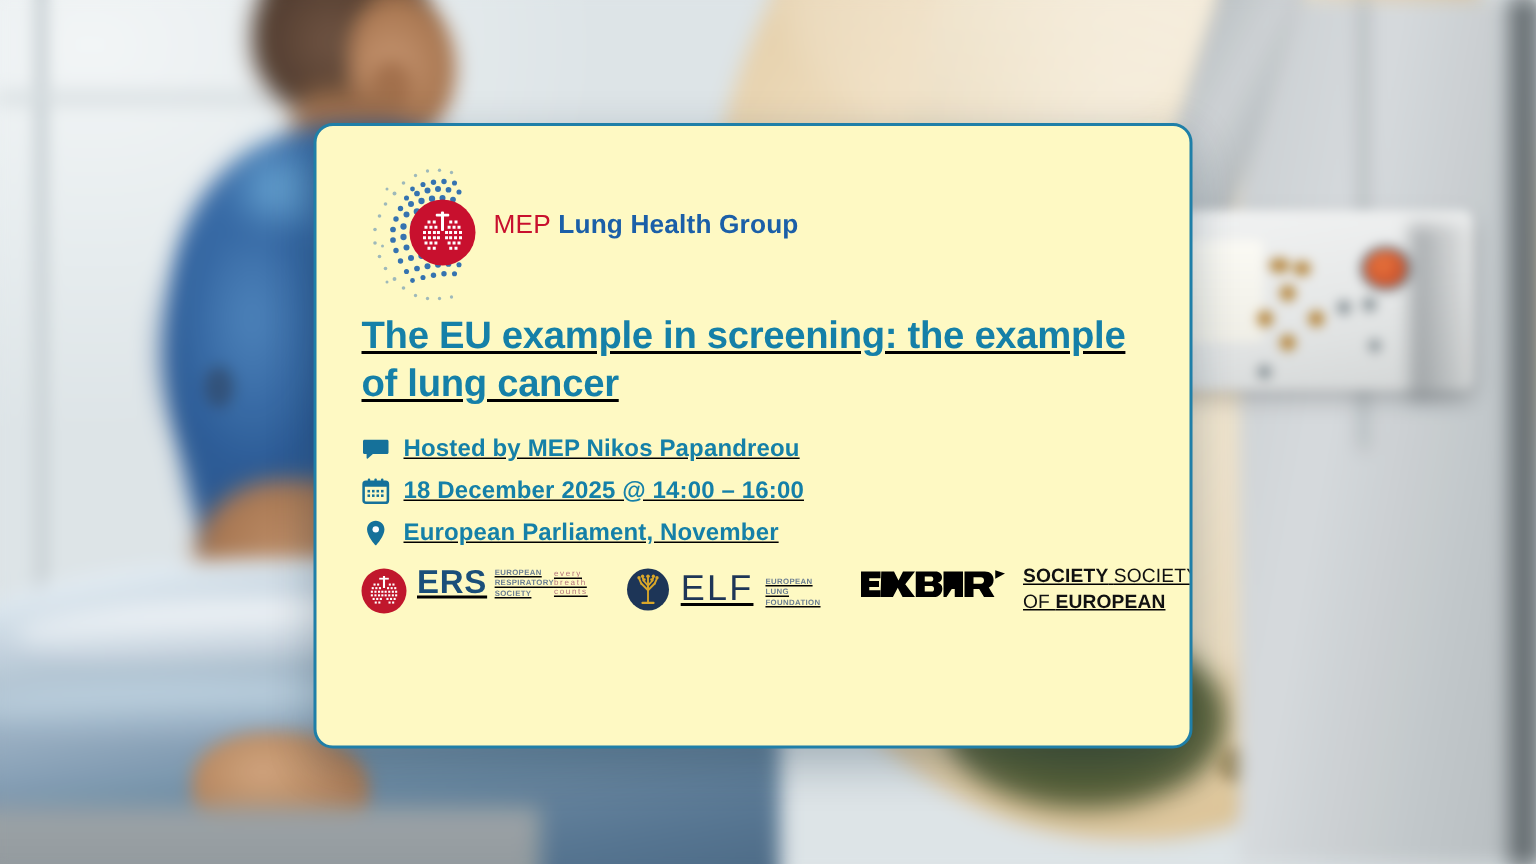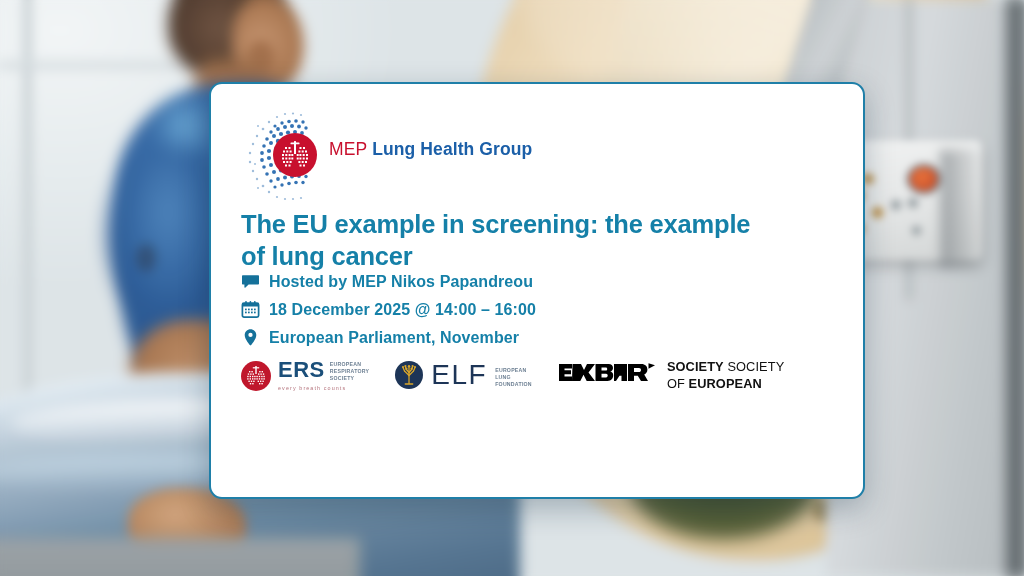--- a/index.html
+++ b/index.html
@@ -215,27 +215,28 @@
   .bg-blur-overlay {
     position: absolute; inset: 0;
     backdrop-filter: blur(3px);
     background: rgba(255,255,255,0.02);
   }
 
   
   .card {
     position: absolute;
     left: 209px; top: 82px;
-    width: 656px; height: 417px;
-    background: #ffffff;
+    width: 586px; height: 417px;
+    background: #fef9c3;
     border: 2px solid #1f7fa8;
     border-radius: 13px;
     box-shadow: 0 10px 30px rgba(12,40,60,.28);
     padding: 20px 30px 0 30px;
     overflow: hidden;
+    text-decoration: underline;
   }
 
   
   .logo-row { position: relative; height: 98px; }
 
   .logo-mark {
     position: absolute; left: 0px; top: 0px;
     width: 92px; height: 98px;
   }
   .halo { position: absolute; inset: 0; }
@@ -260,21 +261,21 @@
     margin-top: 6px;
     font-size: 25.5px;
     line-height: 1.26;
     font-weight: bold;
     letter-spacing: -0.2px;
     color: #1580a8;
     max-width: 520px;
   }
 
   
-  .details { }
+  .details { margin-top: 18px; }
   .detail-row {
     display: flex; align-items: center;
     gap: 9px;
     margin-bottom: 9px;
     color: #1580a8;
     font-size: 16px;
     font-weight: bold;
     letter-spacing: .1px;
   }
   .detail-row .ico {
@@ -296,41 +297,41 @@
     gap: 26px;
     margin-top: 11px;
   }
 
   
   .ers { display: flex; align-items: flex-start; gap: 7px; }
   .ers-mark {
     width: 30px; height: 30px; border-radius: 50%; background: #c0172c;
     position: relative; flex: 0 0 30px; margin-top: 2px;
   }
-  .ers-txt { display: flex; flex-direction: column; }
+  .ers-txt { display: flex; flex-direction: row; }
   .ers-line1 { display: flex; align-items: flex-start; gap: 5px; }
   .ers-abbr {
     font-size: 22px; font-weight: bold; color: #1b4f7a; letter-spacing: .5px; line-height: 1;
   }
   .ers-full {
     font-size: 5.2px; font-weight: bold; color: #6c7f92; line-height: 1.35;
     letter-spacing: .25px; margin-top: 2px; white-space: pre-line;
   }
   .ers-tag {
     font-size: 5.4px; color: #b4737c; letter-spacing: 1.1px; margin-top: 3px;
   }
 
   
   .elf { display: flex; align-items: center; gap: 8px; }
   .elf-mark {
     width: 28px; height: 28px; border-radius: 50%;
     background: #1d3557; position: relative; flex: 0 0 28px;
   }
   .elf-abbr {
-    font-size: 28px; font-weight: normal; color: #1d3557; letter-spacing: 1.5px; line-height: 1;
+    font-size: 24px; font-weight: normal; color: #1d3557; letter-spacing: 1.5px; line-height: 1;
   }
   .elf-full {
     font-size: 5.2px; font-weight: bold; color: #6c7f92; line-height: 1.4;
     letter-spacing: .25px; white-space: pre-line; align-self: flex-start; margin-top: 6px;
   }
 
   
   .esr { display: flex; align-items: center; gap: 9px; }
   .esr-mark { flex: 0 0 auto; }
   .esr-txt { line-height: 1.03; }

